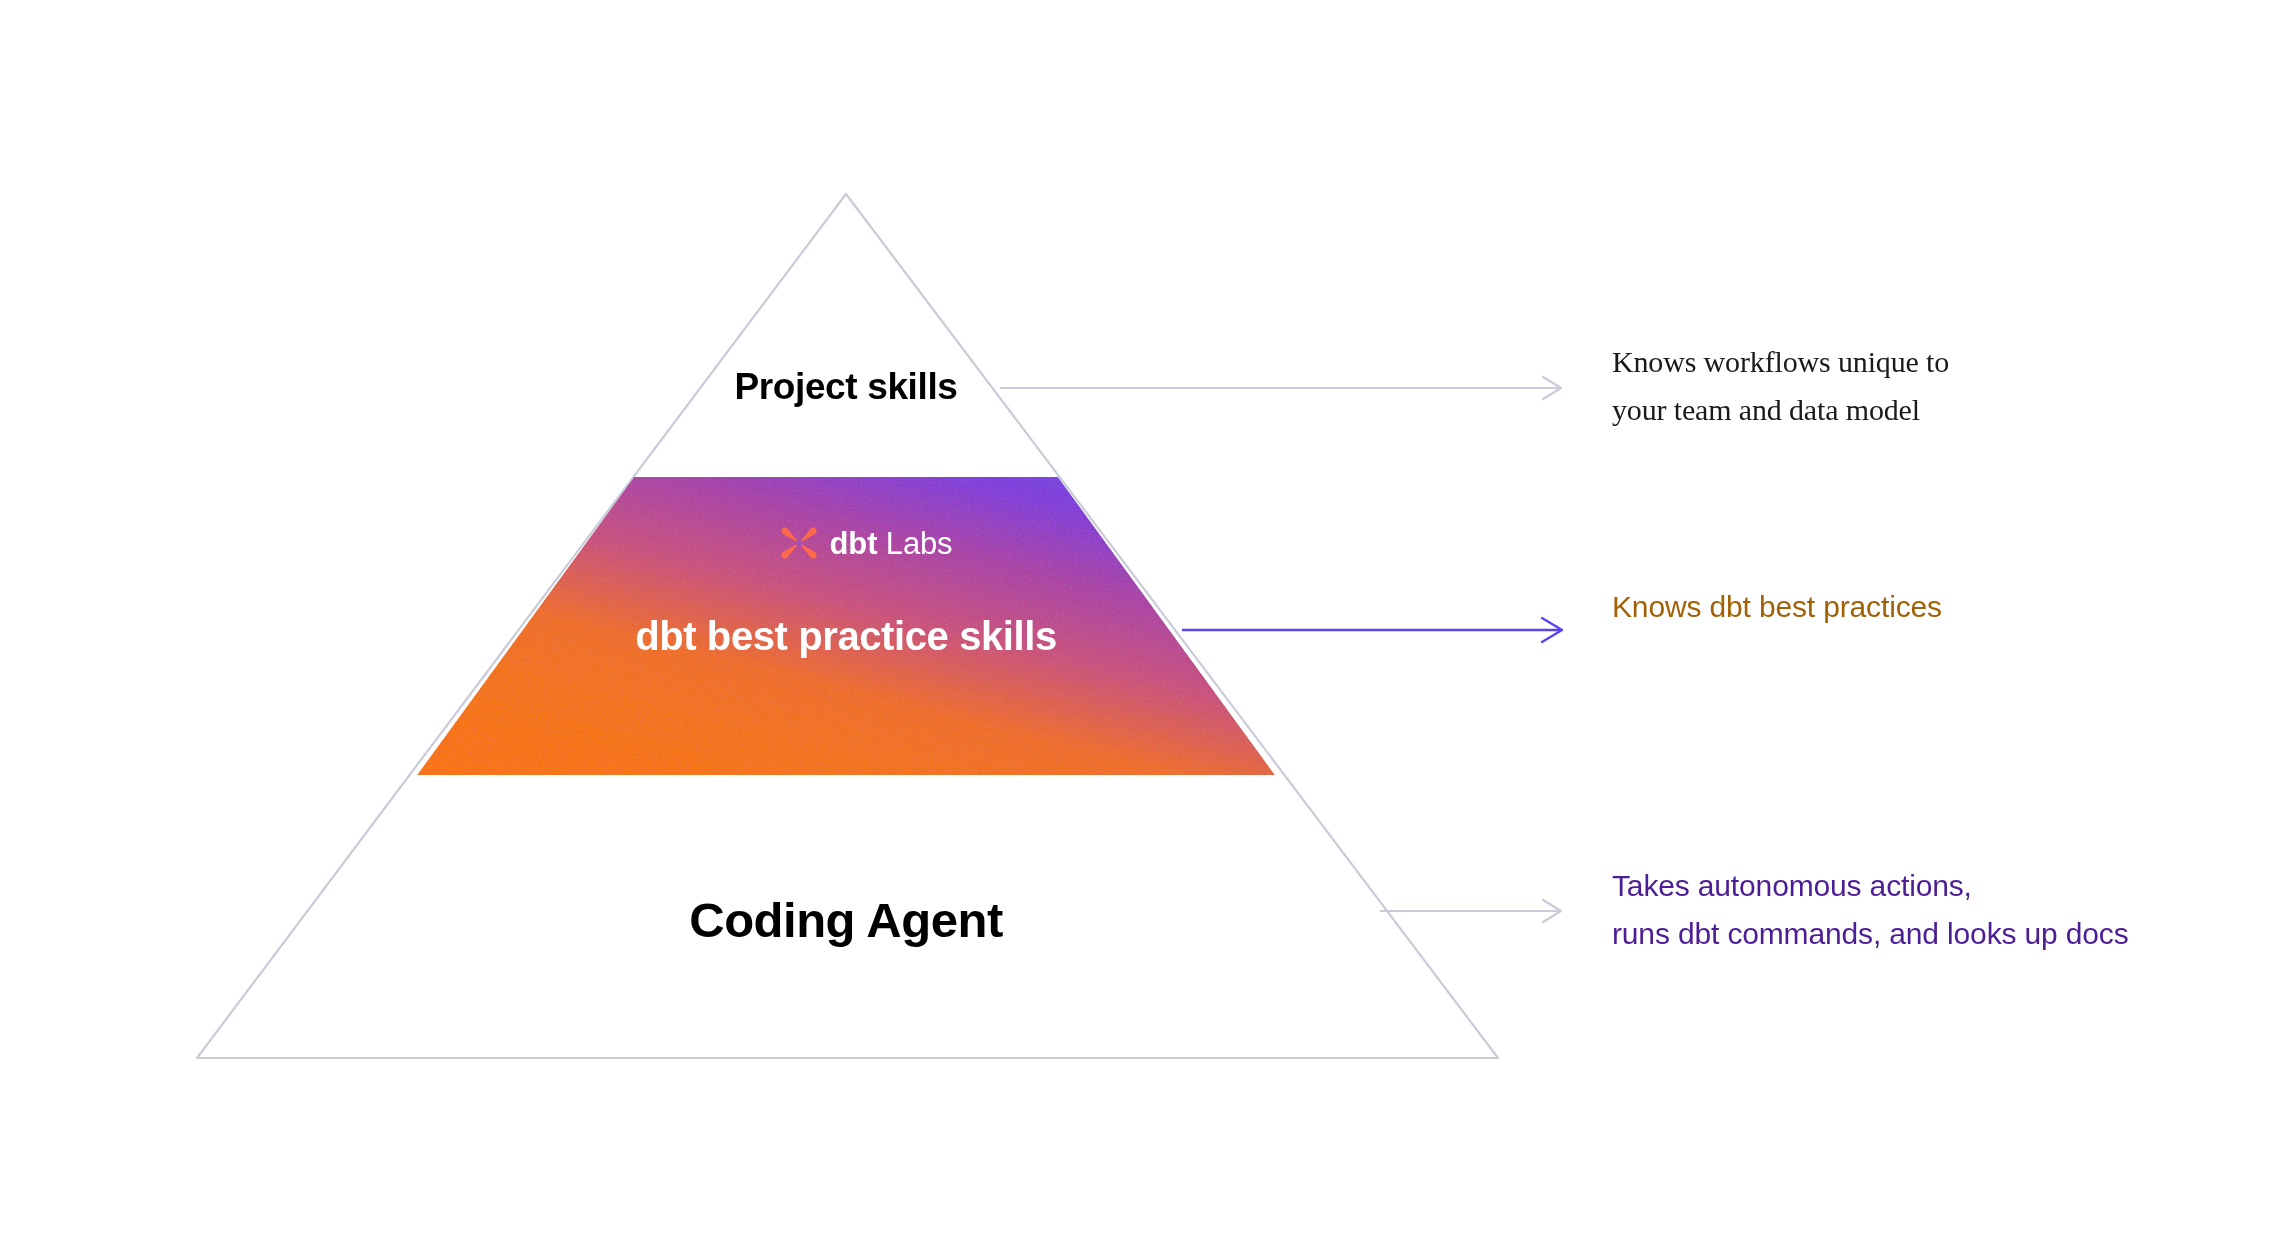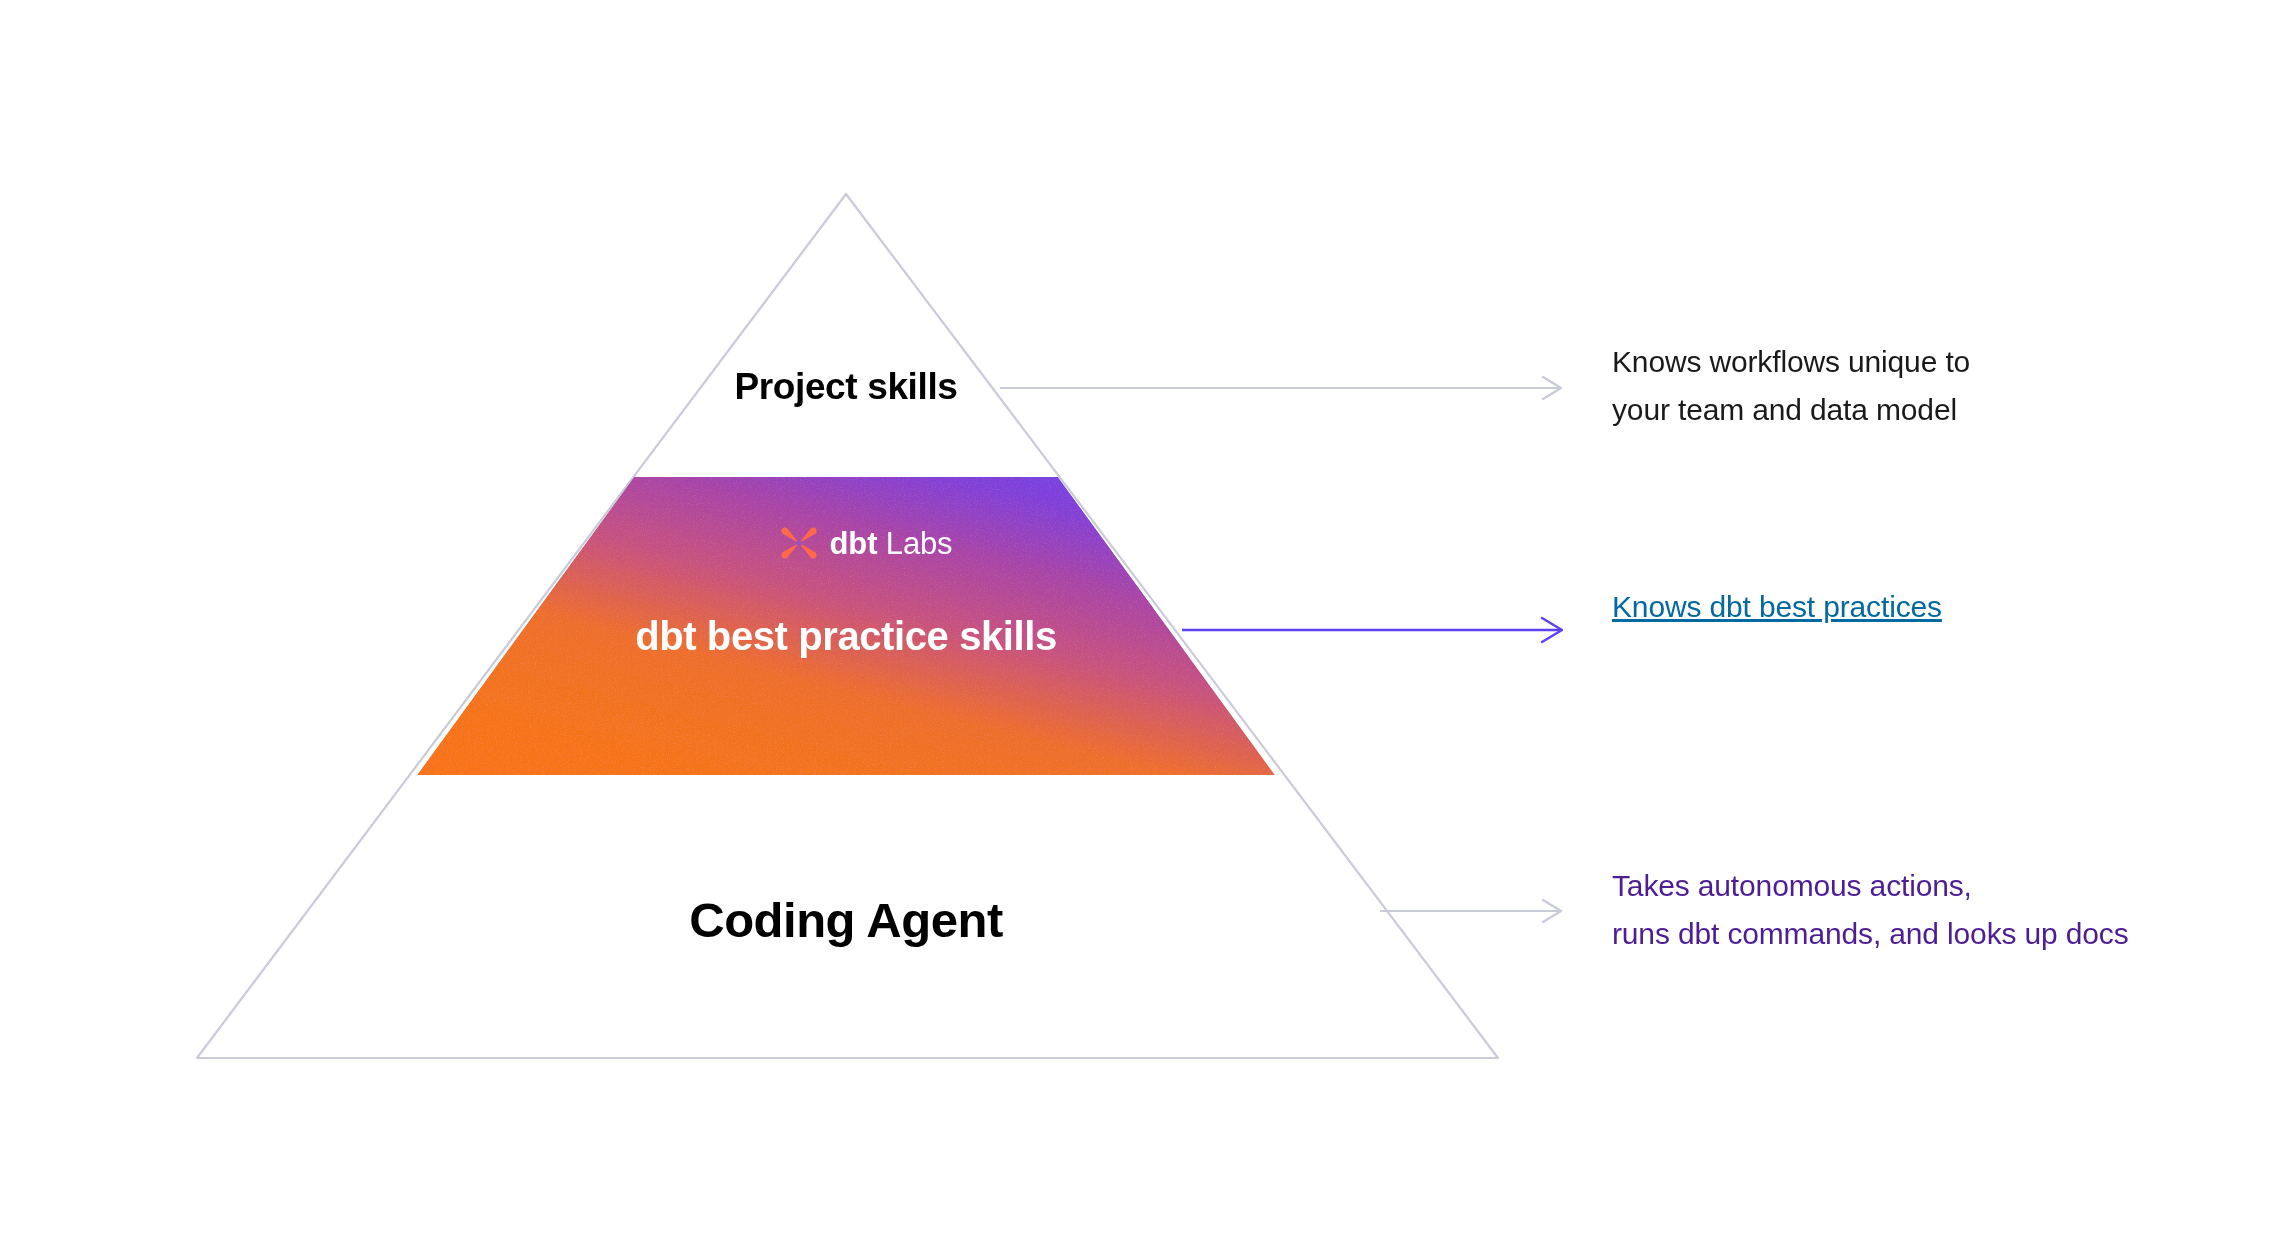--- a/index.html
+++ b/index.html
@@ -95,22 +95,22 @@
     left: 1612px;
     width: 640px;
     font-size: 30px;
     line-height: 48px;
     letter-spacing: -0.005em;
   }
   .annotation .line {
     display: block;
     white-space: nowrap;
   }
-  #annotation-project-skills { top: 338px; color: #1a1a1a; }
-  #annotation-dbt-best-practices { top: 583px; color: #0369a1; text-decoration: underline; }
+  #annotation-project-skills { top: 338px; color: #1a1a1a; font-family: Liberation Serif, serif; }
+  #annotation-dbt-best-practices { top: 583px; color: #a16207; }
   #annotation-coding-agent { top: 862px; color: #4c1d95; }
 </style>
 </head>
 <body>
 
 <div id="stage">
 
   <svg class="svg-layer" viewBox="0 0 2272 1250" xmlns="http://www.w3.org/2000/svg">
     <defs>
 

